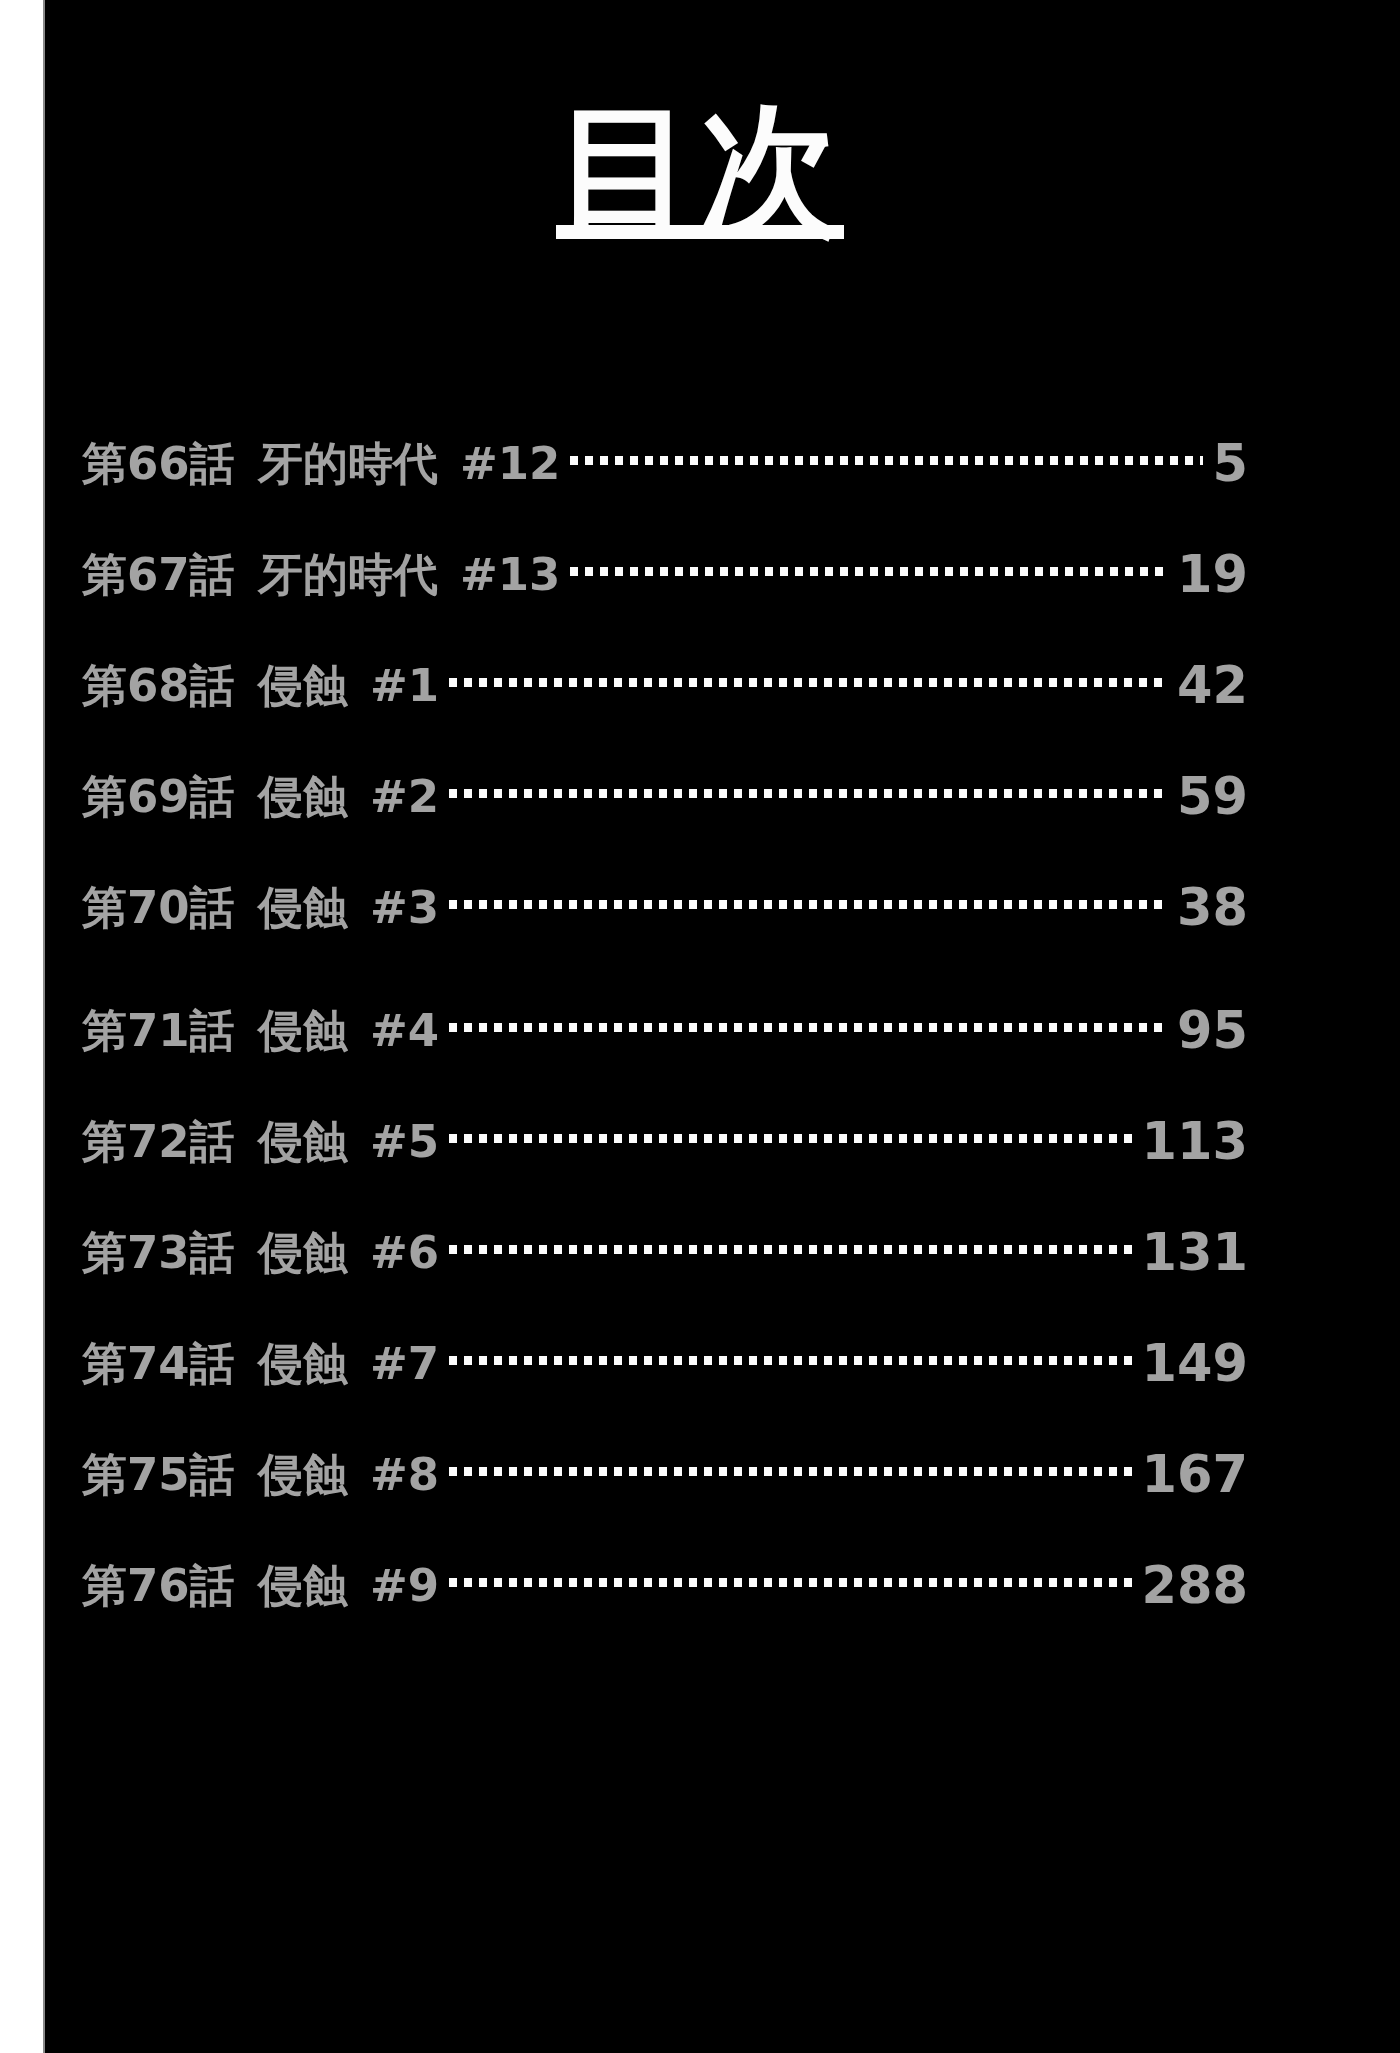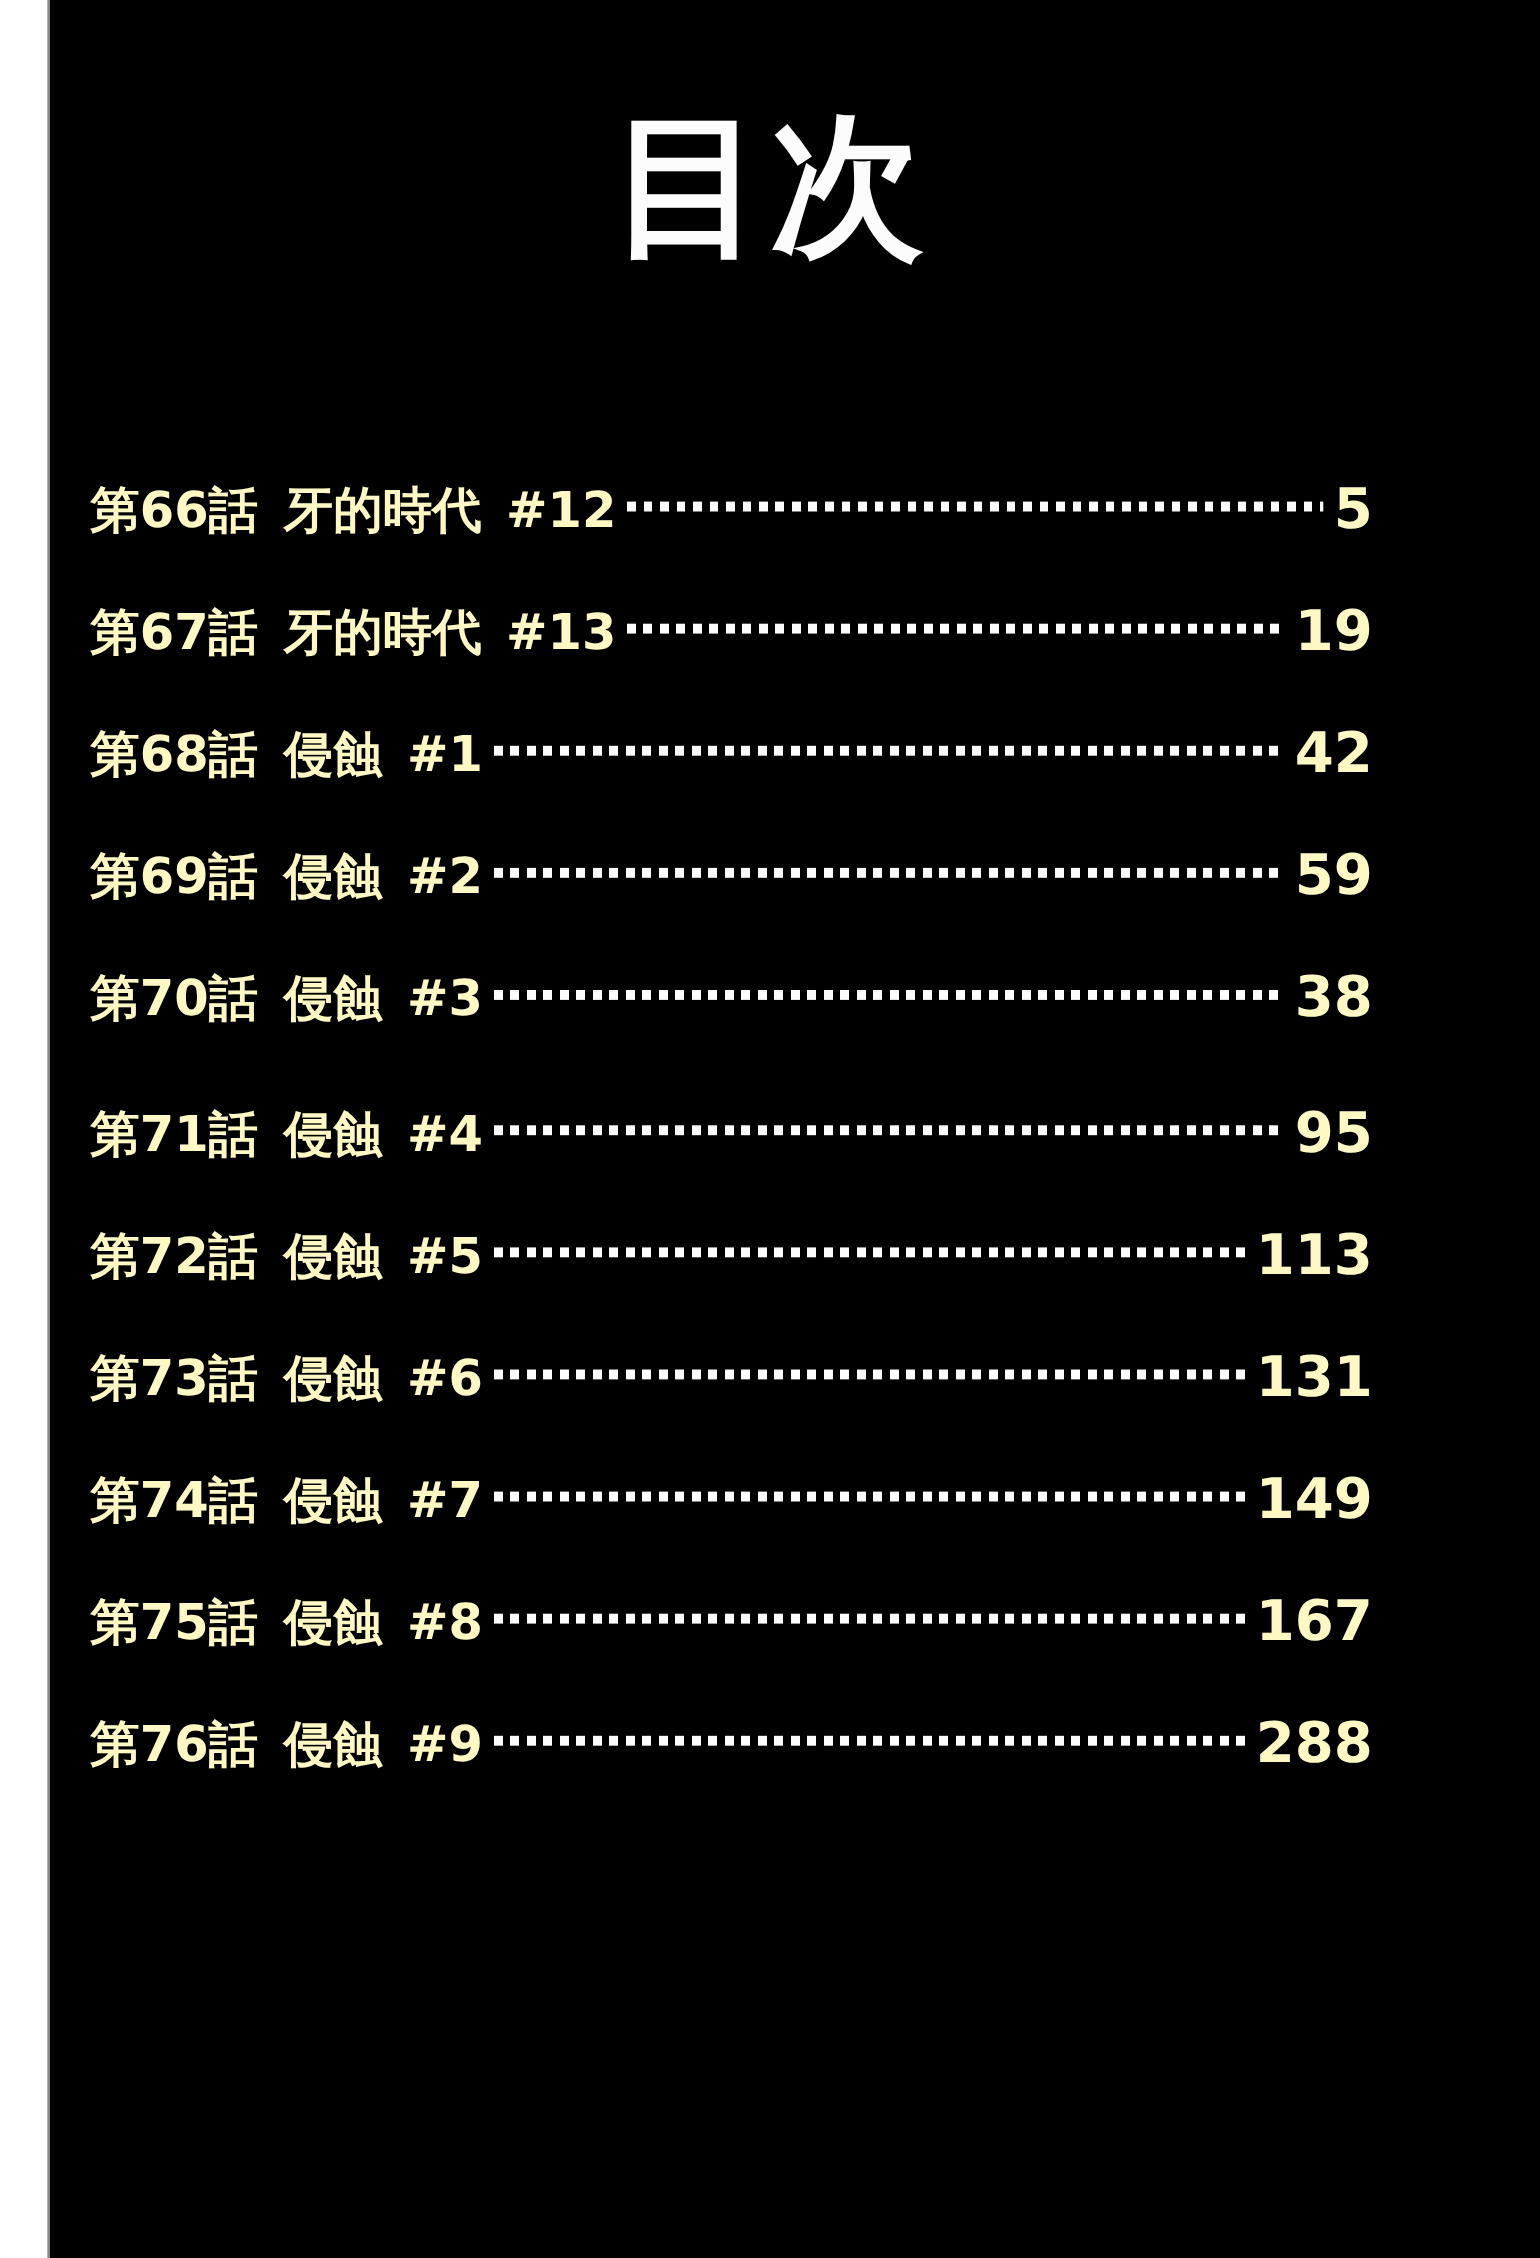--- a/index.html
+++ b/index.html
@@ -26,29 +26,30 @@
   }
   .page-title {
     margin: 100px 0 0 0;
     padding: 0;
     color: #fcfcfc;
     font-size: 140px;
     line-height: 140px;
     font-weight: bold;
     text-align: center;
     letter-spacing: 4px;
+    text-decoration: underline;
   }
   .toc {
     margin: 168px 152px 0 82px;
   }
   .toc-row {
     display: flex;
     align-items: center;
     height: 111px;
-    color: #fef9c3;
+    color: #a3a3a3;
     font-size: 45px;
     font-weight: bold;
     white-space: nowrap;
     line-height: 1;
   }
   .toc-row:nth-child(6) {
     margin-top: 12px;
   }
   .chapter {
     min-width: 176px;

